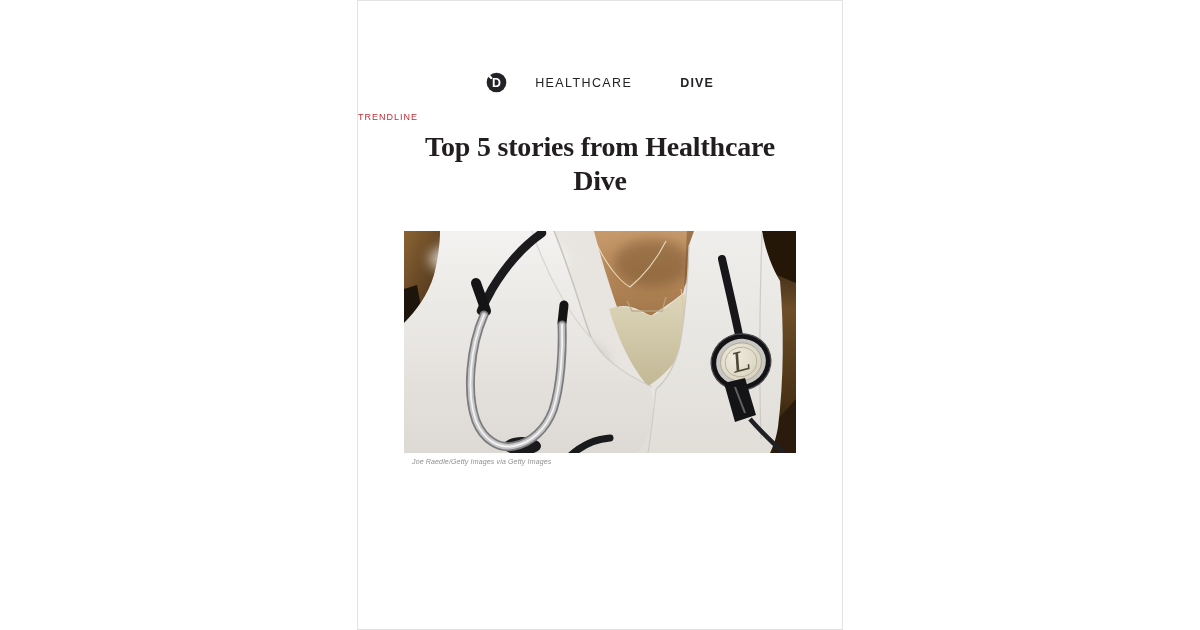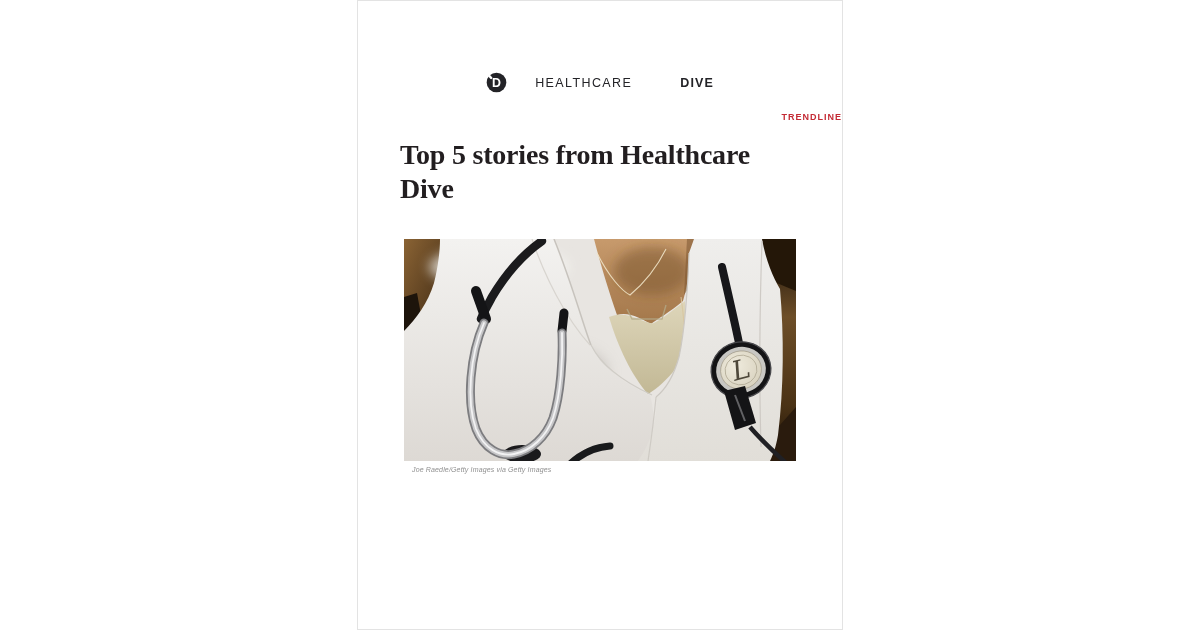--- a/index.html
+++ b/index.html
@@ -12,25 +12,25 @@
   }
   .logo-row {
     padding-top:71px; display:flex; justify-content:center; align-items:center; gap:7px;
     cursor:pointer;
   }
   .logo-mark { width:21px; height:21px; display:block; }
   .logo-text { font-size:12.5px; color:#232327; letter-spacing:1.4px; white-space:nowrap; }
   .logo-text .lt-primary { font-weight:400;padding-left:21px; }
   .logo-text .lt-secondary { font-weight:700; letter-spacing:1.1px;padding-left:48px; }
   .kicker {
-    margin-top:19px; text-align:right; font-size:9px; font-weight:700;
+    margin-top:19px; text-align:left; font-size:9px; font-weight:400;
     letter-spacing:1px; color:#c42b35; cursor:pointer;
   }
   h1.headline {
-    margin:16px auto 0; width:400px; 
+    margin:8px auto 0; width:400px; text-align:center;
     font-family:"Liberation Serif", "DejaVu Serif", serif;
     font-weight:700; font-size:28px; line-height:34px; letter-spacing:-0.2px;
     color:#221e20;
   }
   figure.hero { margin:33px auto 0; width:392px; }
   .hero-img { width:392px; height:222px; display:block; overflow:hidden; background:#e9e6e2; }
   .hero-img svg { display:block; }
   figcaption {
     margin-top:5px; padding-left:8px; font-size:7px; font-style:italic;
     color:#8f8f8f; letter-spacing:0.15px;

